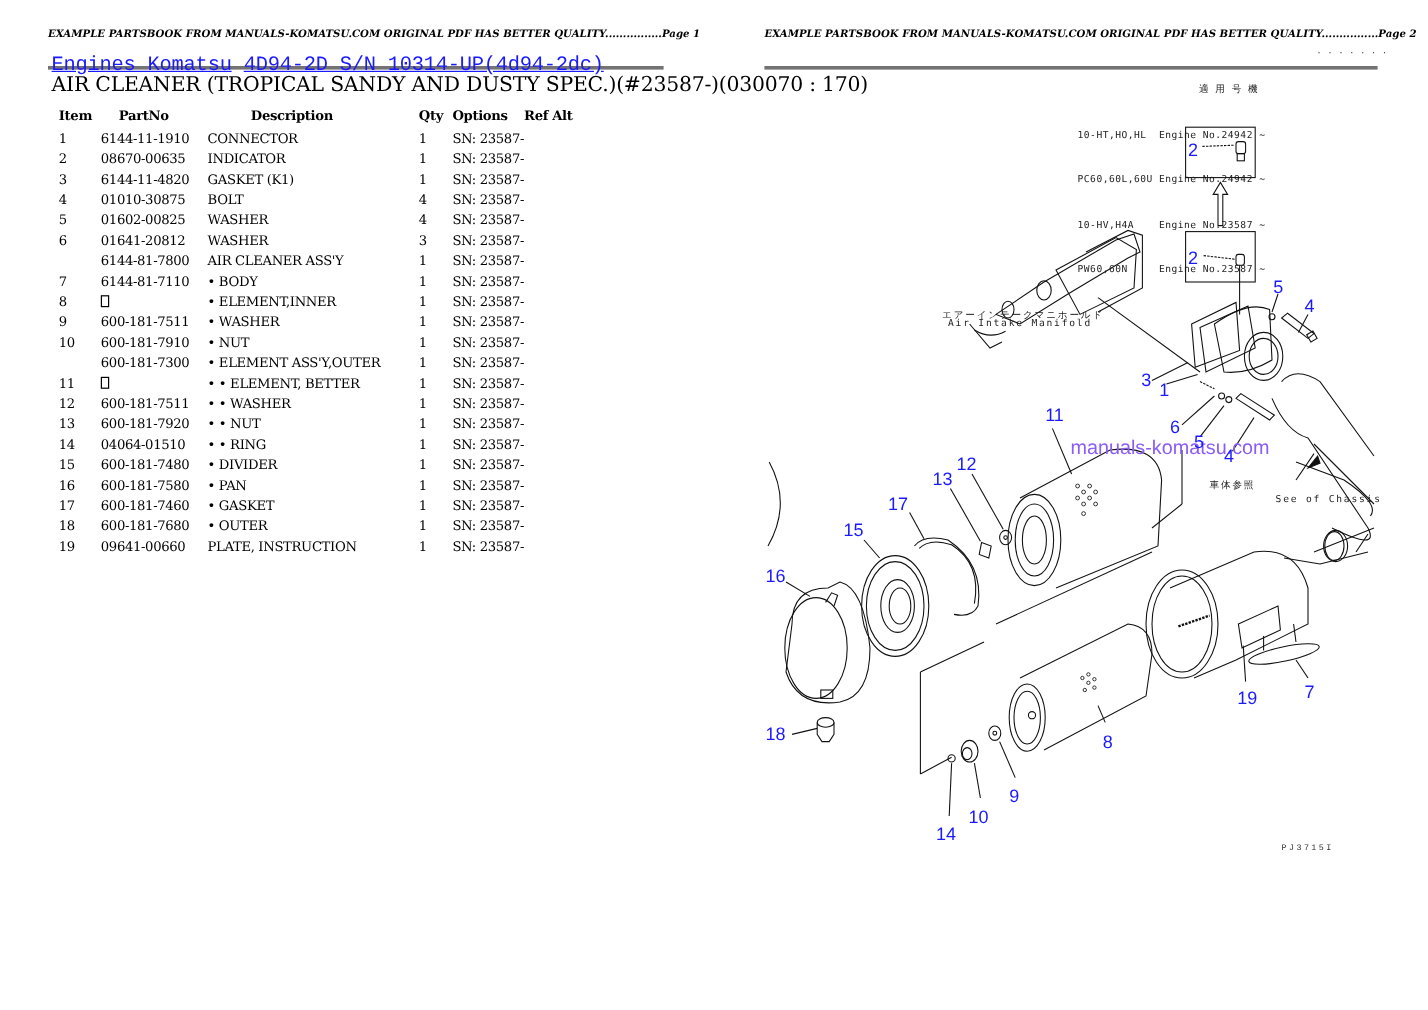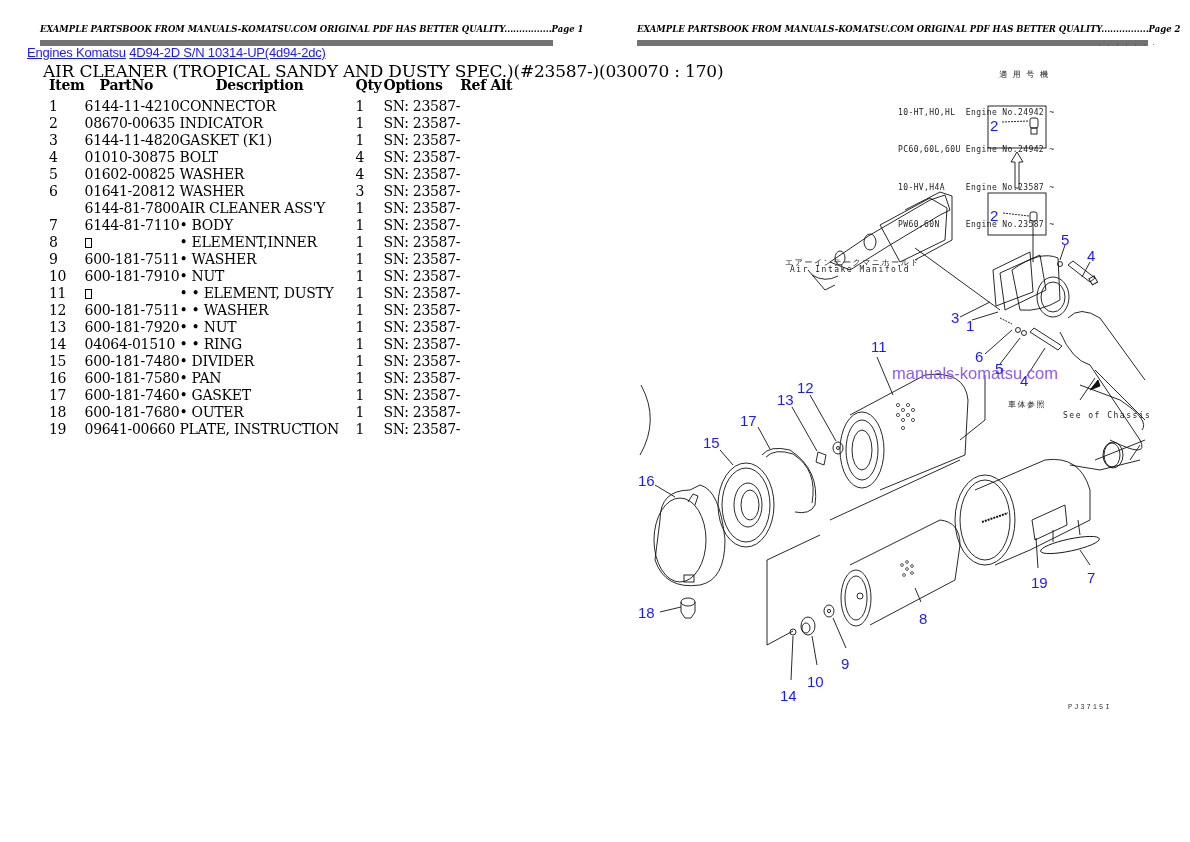--- a/index.html
+++ b/index.html
@@ -1,27 +1,27 @@
 <!DOCTYPE html>
 <html><head>
   <meta charset="utf-8">
   <style>
     html, body { margin: 0; padding: 0; background: #ffffff; }
     body { width: 1190px; height: 842px; position: relative; overflow: hidden; font-family: "DejaVu Serif", serif; color: #000; }
     .page-header {
       position: absolute; top: 24px; height: 14px;
       font-family: "DejaVu Serif", serif; font-size: 8.5px; font-weight: bold; font-style: italic;
-      text-align: right; border-bottom: 6px solid #737373; padding-bottom: 2px; white-space: nowrap;
+      text-align: right; border-bottom: 3px solid #737373; padding-bottom: 17px; white-space: nowrap;
     }
     #hdr1 { left: 40px; width: 513px; }
     #hdr2 { left: 637px; width: 511px; }
-    .breadcrumb { position: absolute; left: 27px; top: 45px; font-size: 13px; font-family: Liberation Sans, sans-serif; white-space: nowrap; letter-spacing: -0.2px; }
+    .breadcrumb { position: absolute; left: 43px; top: 45px; font-size: 17px; font-family: Liberation Mono, monospace; white-space: nowrap; letter-spacing: -0.2px; }
     .breadcrumb a { color: #1a1aff; text-decoration: underline; cursor: pointer; }
     .subtitle { position: absolute; left: 43px; top: 61px; font-size: 17px; white-space: nowrap; letter-spacing: -0.2px; }
-    table.parts { position: absolute; left: 43px; top: 77px; border-collapse: collapse; font-size: 14px; letter-spacing: -0.3px; }
+    table.parts { position: absolute; left: 43px; top: 90px; border-collapse: collapse; font-size: 11px; letter-spacing: -0.3px; }
     table.parts th { font-weight: bold; text-align: left; padding: 0 0 4px 0; height: 13px; white-space: nowrap; }
     table.parts td { padding: 0; height: 17px; white-space: nowrap; vertical-align: middle; }
     .c-item { width: 35px; padding-left: 6px !important; }
     .c-part { width: 74px; }
     .c-desc { width: 140px; }
     .c-qty { width: 28px; padding-left: 0 !important; }
     .c-opt { width: 56px; }
     .c-ref { width: 40px; }
     th.c-item { padding-left: 6px !important; }
     th.c-part { padding-left: 15px !important; }
@@ -55,21 +55,21 @@
       <th class="c-part">PartNo</th>
       <th class="c-desc">Description</th>
       <th class="c-qty">Qty</th>
       <th class="c-opt">Options</th>
       <th class="c-ref">Ref Alt</th>
     </tr>
   </thead>
   <tbody id="parts-body">
       <tr>
         <td class="c-item">1</td>
-        <td class="c-part">6144-11-4210</td>
+        <td class="c-part">6144-11-1910</td>
         <td class="c-desc">CONNECTOR</td>
         <td class="c-qty">1</td>
         <td class="c-opt">SN: 23587-</td>
         <td class="c-ref"></td>
       </tr>
       <tr>
         <td class="c-item">2</td>
         <td class="c-part">08670-00635</td>
         <td class="c-desc">INDICATOR</td>
         <td class="c-qty">1</td>
@@ -142,23 +142,31 @@
       </tr>
       <tr>
         <td class="c-item">10</td>
         <td class="c-part">600-181-7910</td>
         <td class="c-desc">• NUT</td>
         <td class="c-qty">1</td>
         <td class="c-opt">SN: 23587-</td>
         <td class="c-ref"></td>
       </tr>
       <tr>
+        <td class="c-item"></td>
+        <td class="c-part">600-181-7300</td>
+        <td class="c-desc">• ELEMENT ASS'Y,OUTER</td>
+        <td class="c-qty">1</td>
+        <td class="c-opt">SN: 23587-</td>
+        <td class="c-ref"></td>
+      </tr>
+      <tr>
         <td class="c-item">11</td>
         <td class="c-part"><span class="box-glyph"></span></td>
-        <td class="c-desc">• • ELEMENT, DUSTY</td>
+        <td class="c-desc">• • ELEMENT, BETTER</td>
         <td class="c-qty">1</td>
         <td class="c-opt">SN: 23587-</td>
         <td class="c-ref"></td>
       </tr>
       <tr>
         <td class="c-item">12</td>
         <td class="c-part">600-181-7511</td>
         <td class="c-desc">• • WASHER</td>
         <td class="c-qty">1</td>
         <td class="c-opt">SN: 23587-</td>

